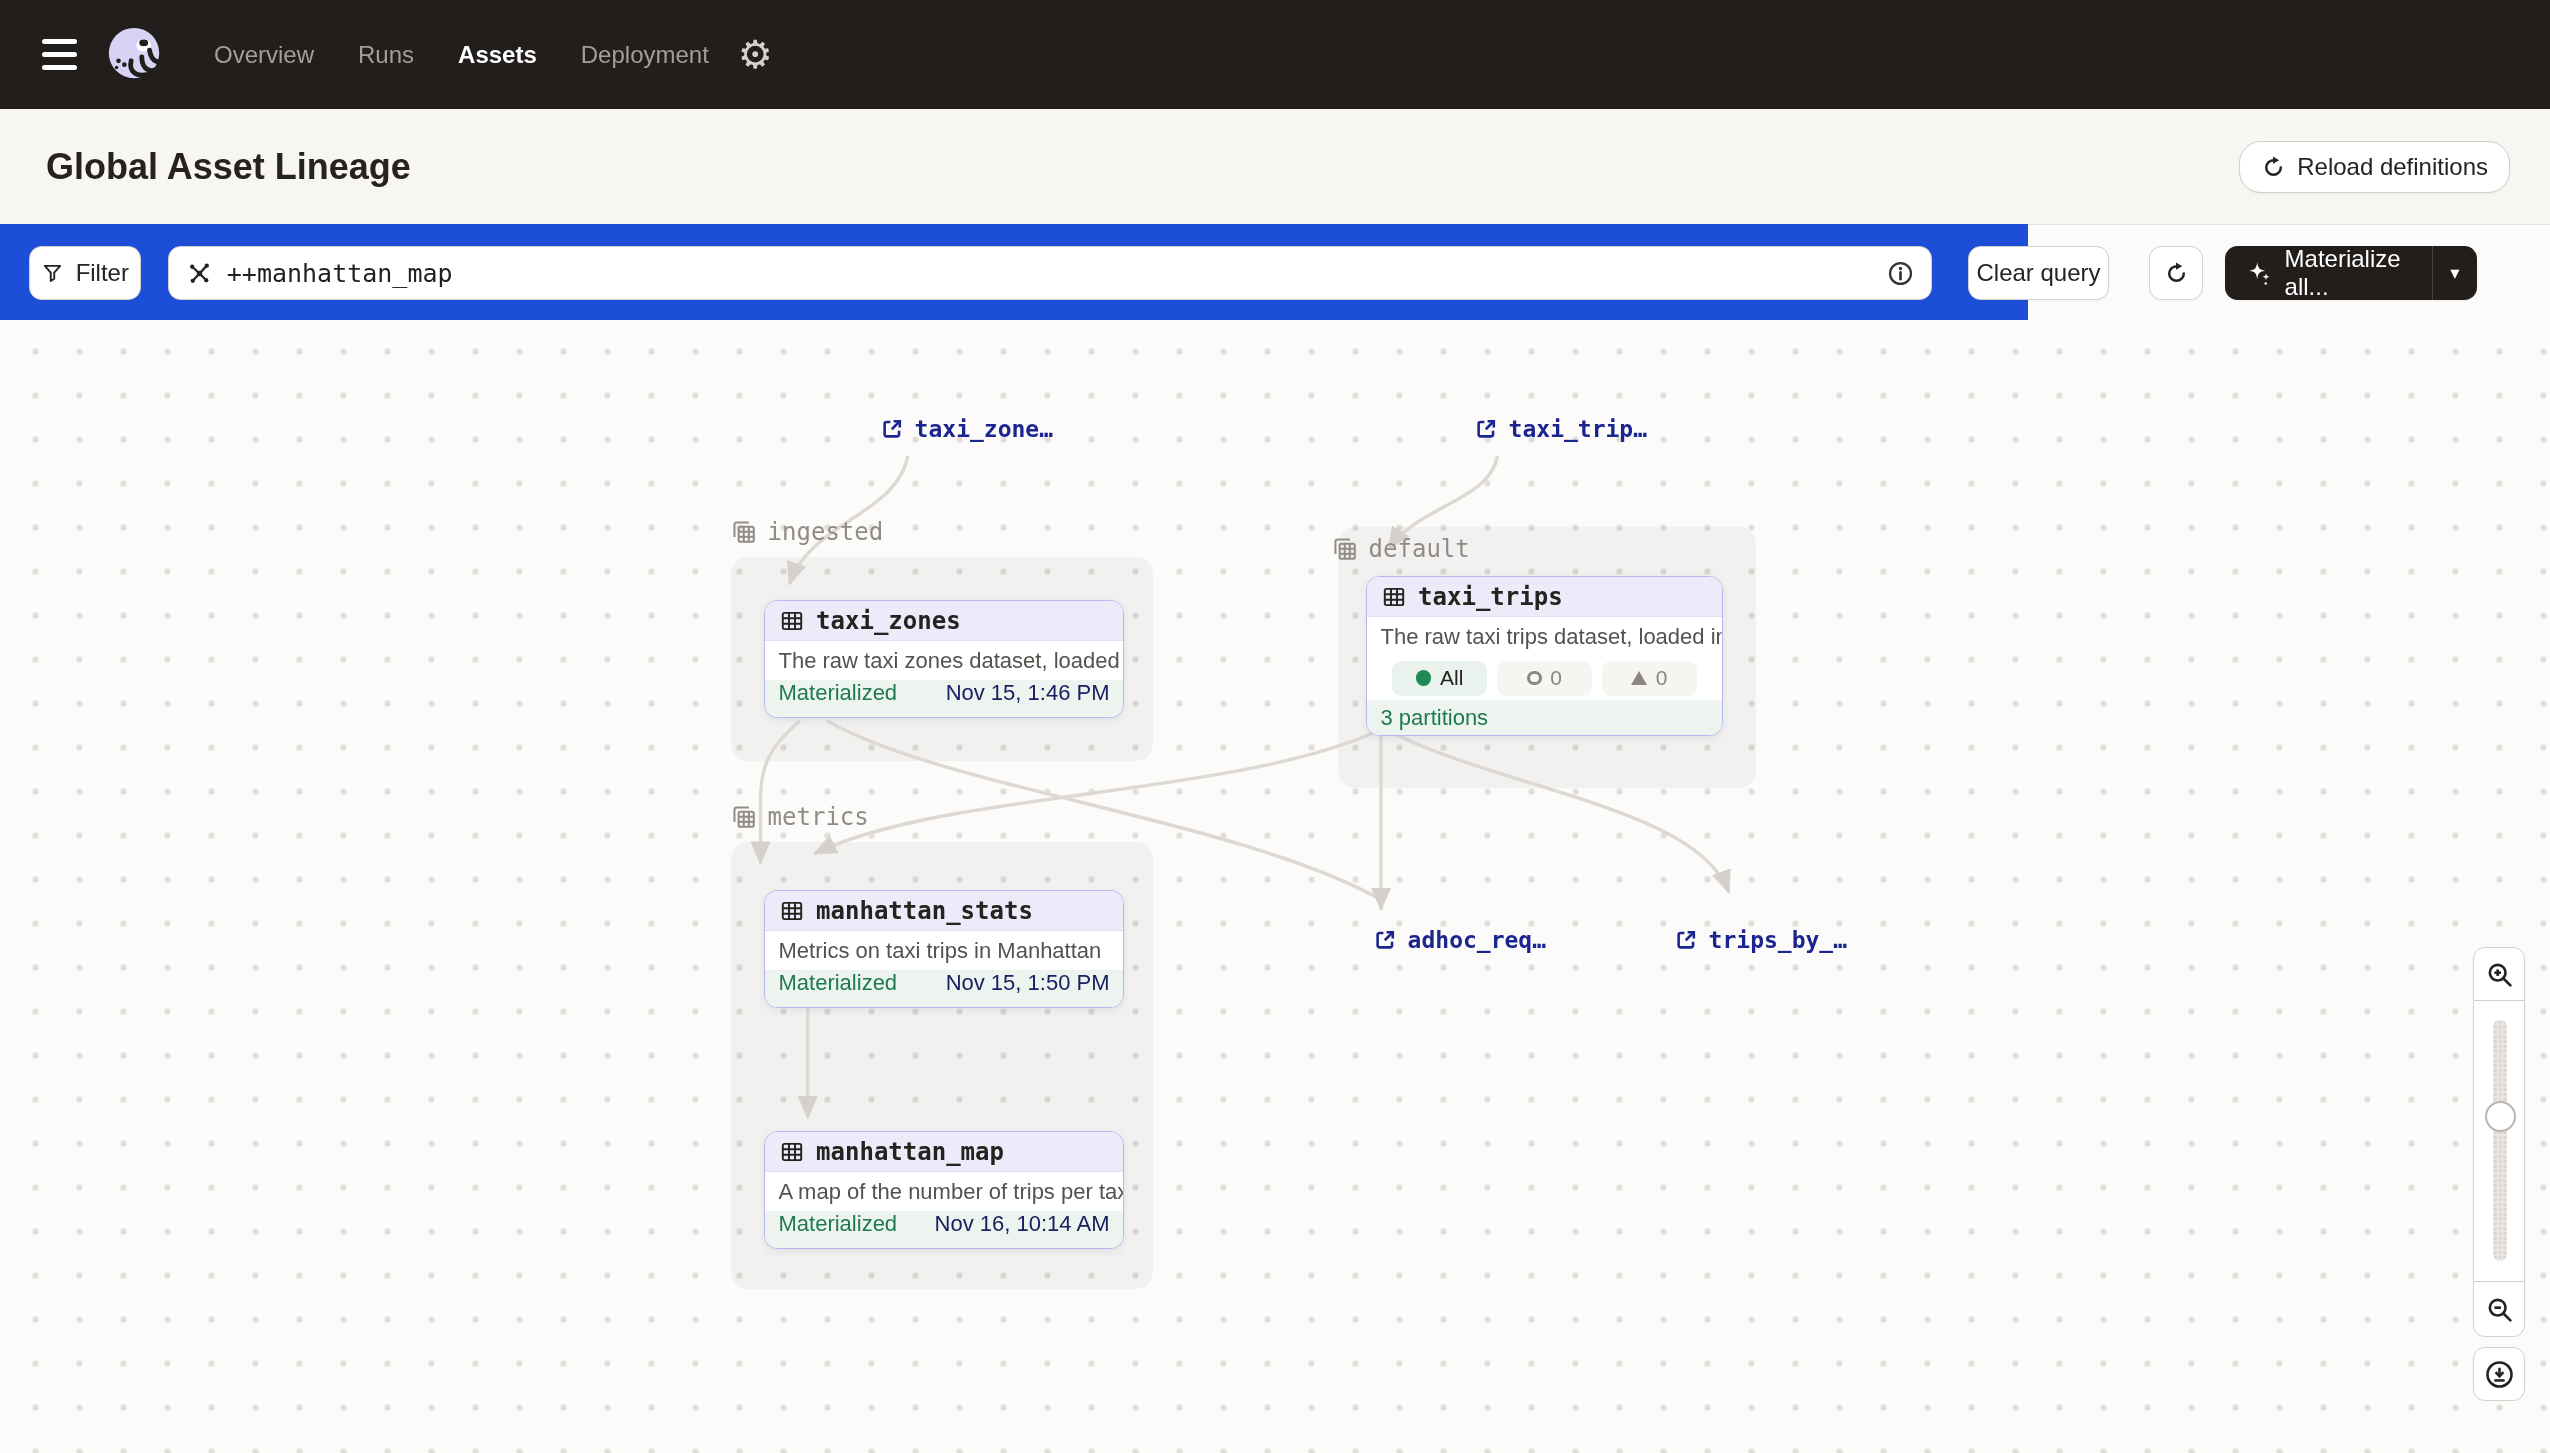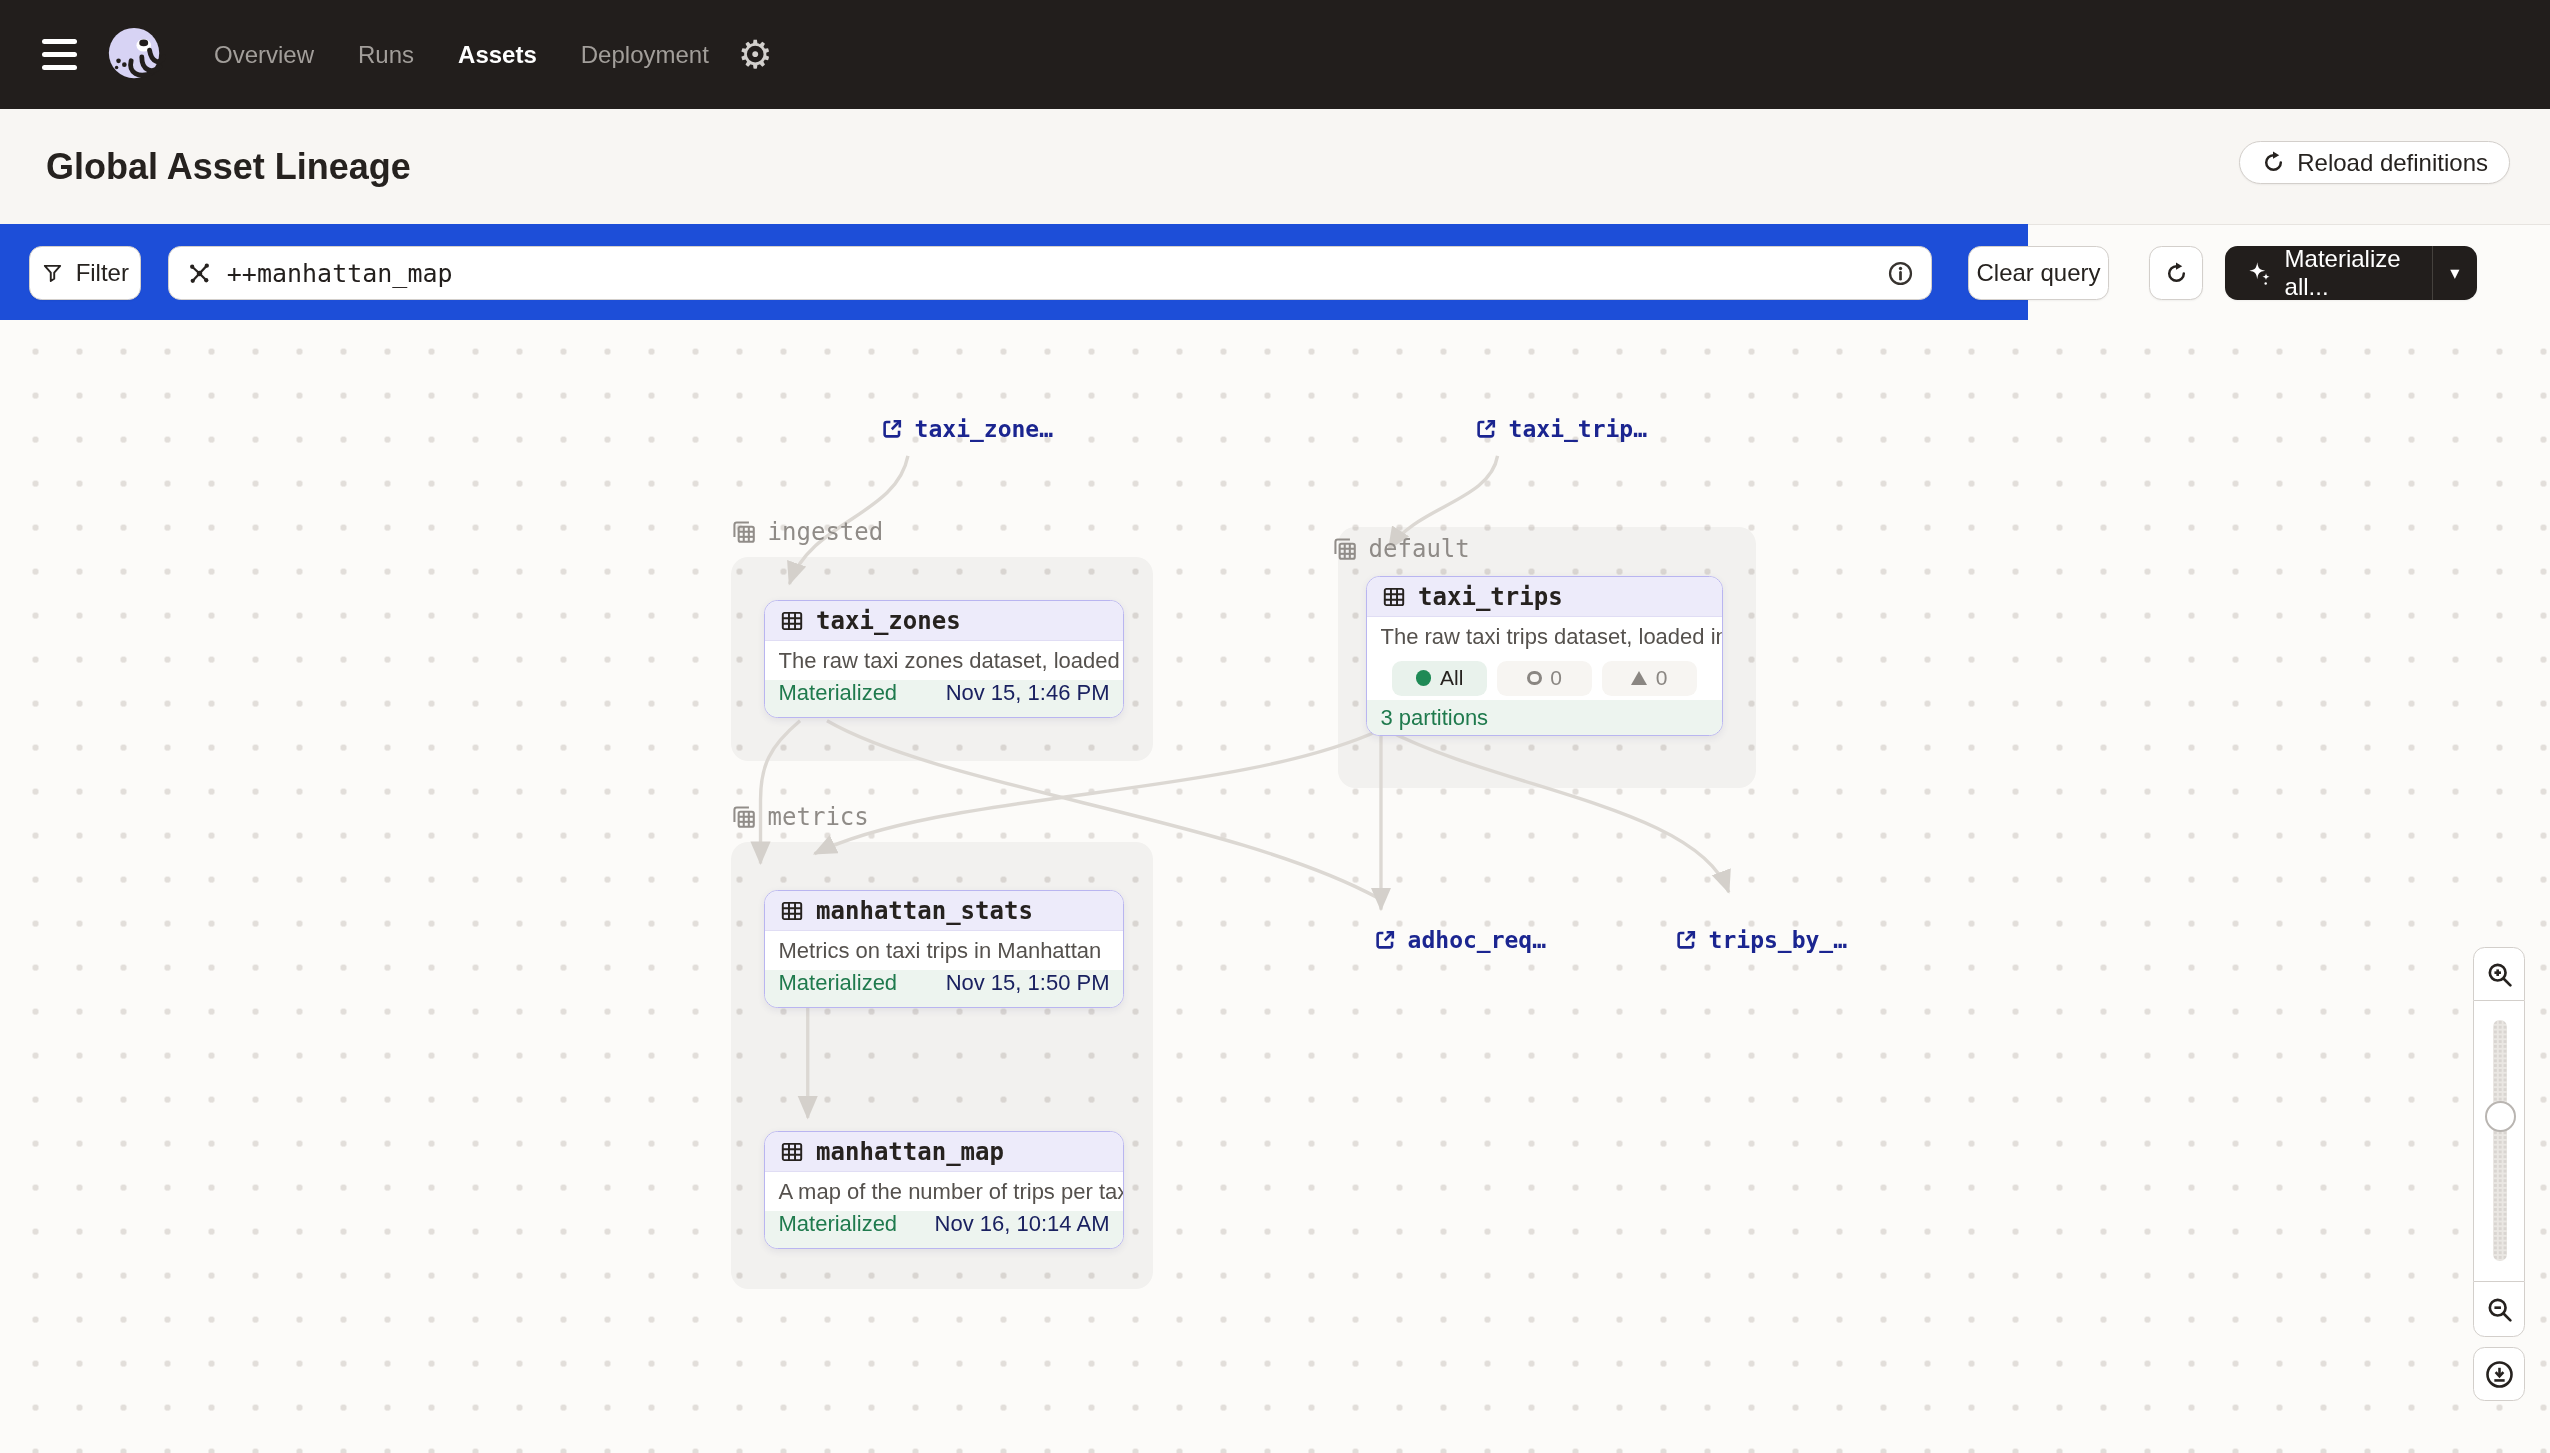--- a/index.html
+++ b/index.html
@@ -24,21 +24,21 @@
   .search .slash{margin-left:auto;margin-right:9.6px;width:39px;height:39px;border-radius:8.7px;
           background:#54504B;color:#D6D2CE;display:flex;align-items:center;justify-content:center;
           font-size:22px;background-image:radial-gradient(#605B55 1.2px,transparent 1.2px);
           background-size:4.8px 4.8px;}
   .gear{margin-left:29px;margin-right:33px;font-size:39px;color:#D3D0CD;line-height:1;cursor:pointer;}
 
   
   .pageheader{position:absolute;left:0;top:109px;width:2550px;height:115px;background:#F8F6F3;
               border-bottom:1px solid #E7E4E0;display:flex;align-items:center;}
   .pagetitle{margin-left:46px;font-size:36px;font-weight:700;color:#26221F;}
-  .reload-btn{position:absolute;right:40px;top:32px;height:43px;border-radius:22px;
+  .reload-btn{position:absolute;right:40px;top:32px;height:52px;border-radius:22px;
               border:1px solid #D3CFCB;background:#FFFFFF;display:flex;align-items:center;
               gap:11.6px;padding:0 21px;font-size:24px;font-weight:500;color:#26221F;cursor:pointer;
               box-shadow:0 1px 1.9px rgba(0,0,0,.05);}
 
   
   .toolbar{position:absolute;left:0;top:224px;width:2028px;height:96px;background:#1d4ed8;
            border-bottom:4px solid #8b5cf6;}
   .btn{position:absolute;top:22px;height:54px;border-radius:12.5px;border:1px solid #D3CFCB;
        background:#FFFFFF;display:flex;align-items:center;justify-content:center;gap:11.6px;
        font-size:24px;font-weight:500;color:#26221F;cursor:pointer;box-sizing:border-box;

